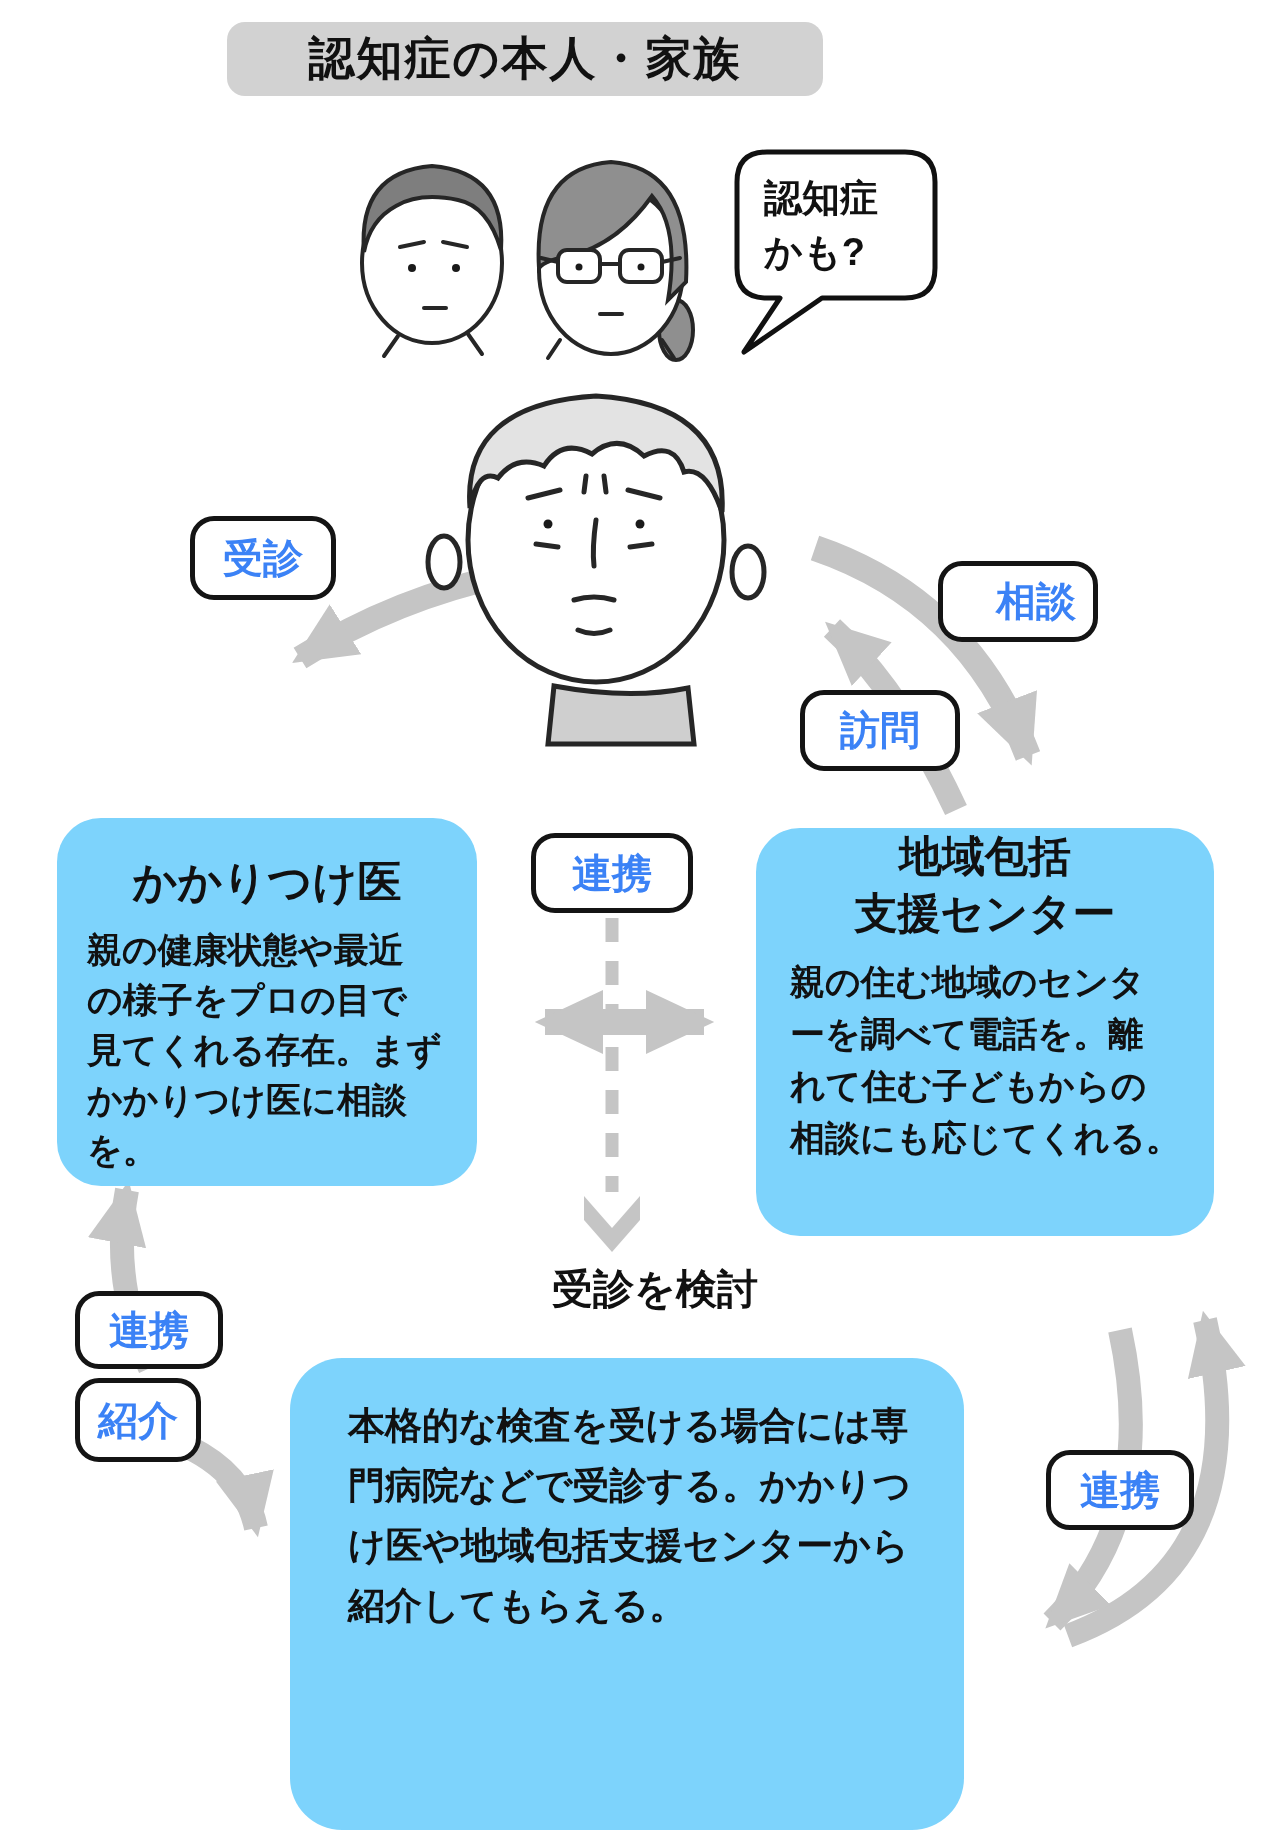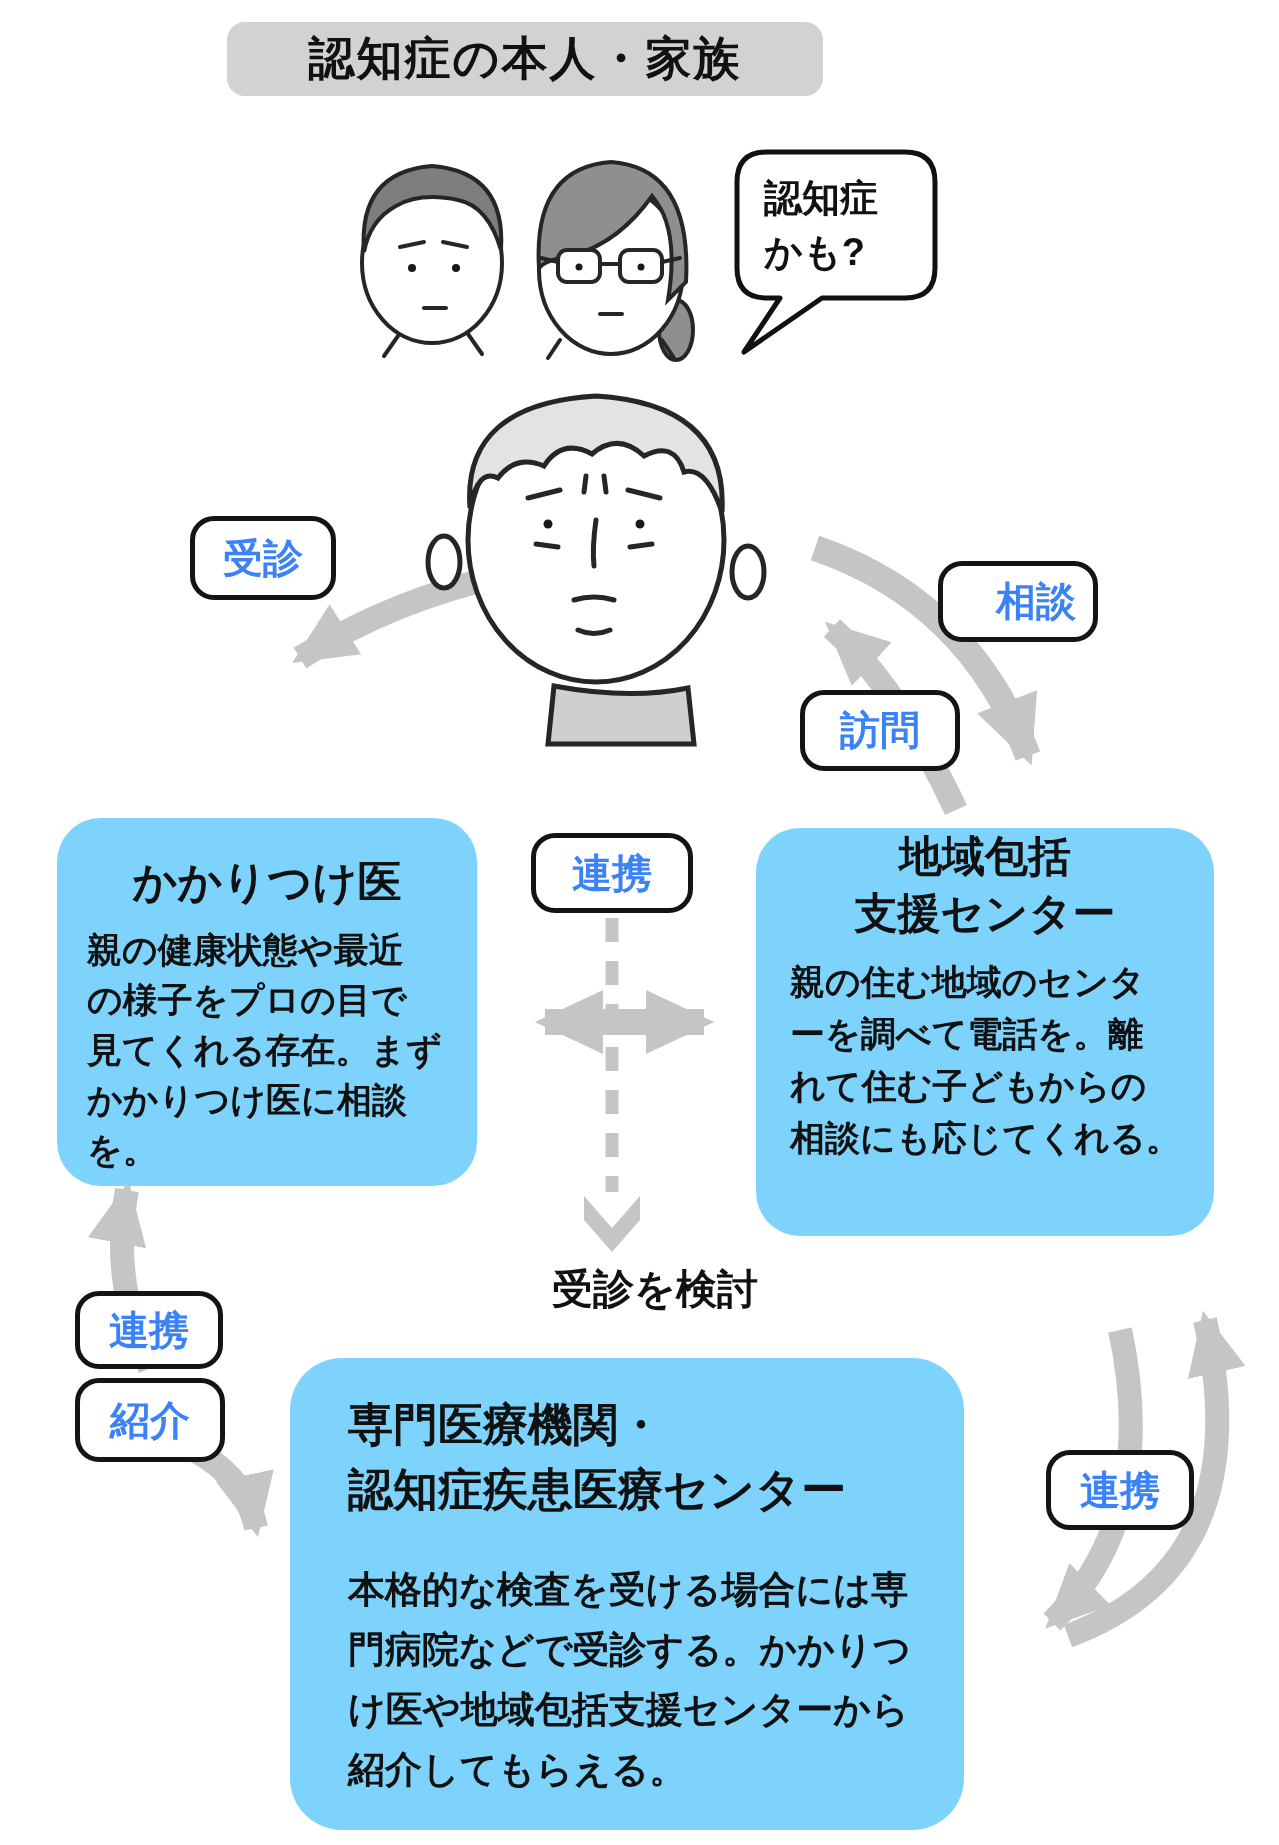--- a/index.html
+++ b/index.html
@@ -24,21 +24,21 @@
   .pill{
     background:#ffffff;border:5px solid #141414;border-radius:24px;
     display:flex;align-items:center;justify-content:center;
     font-size:40px;font-weight:bold;color:#3b82f6;
   }
   .pill-jushin{left:190px;top:516px;width:146px;height:84px;}
   .pill-sodan{left:938px;top:561px;width:160px;height:81px;padding-left:36px;}
   .pill-homon{left:800px;top:690px;width:160px;height:81px;}
   .pill-renkei-c{left:531px;top:833px;width:162px;height:80px;}
   .pill-renkei-l{left:75px;top:1291px;width:148px;height:78px;}
-  .pill-shokai{left:75px;top:1378px;width:150px;height:84px;}
+  .pill-shokai{left:75px;top:1378px;width:126px;height:84px;}
   .pill-renkei-r{left:1046px;top:1450px;width:148px;height:80px;}
   
   .gbox{background:#7dd3fc;border-radius:44px;}
   .box-left{left:57px;top:818px;width:420px;height:368px;}
   .box-right{left:756px;top:828px;width:458px;height:408px;}
   .box-bottom{left:290px;top:1358px;width:674px;height:472px;border-radius:52px;}
   .box-title{font-weight:bold;color:#111;text-align:center;}
   .box-left .box-title{margin-top:38px;font-size:44px;line-height:1.2;}
   .box-right .box-title{font-size:43px;line-height:1.32;}
   .box-body{font-weight:bold;color:#111;}
@@ -185,24 +185,20 @@
     </div>
     <div class="box-body body-right">
       <div>親の住む地域のセンタ</div>
       <div>ーを調べて電話を。離</div>
       <div>れて住む子どもからの</div>
       <div>相談にも応じてくれる。</div>
     </div>
   </div>
 
   <div class="abs gbox box-bottom">
-    <div class="title-bottom">
-      <div>専門医療機関・</div>
-      <div>認知症疾患医療センター</div>
-    </div>
     <div class="body-bottom">
       <div>本格的な検査を受ける場合には専</div>
       <div>門病院などで受診する。かかりつ</div>
       <div>け医や地域包括支援センターから</div>
       <div>紹介してもらえる。</div>
     </div>
   </div>
 
 </div>
 

